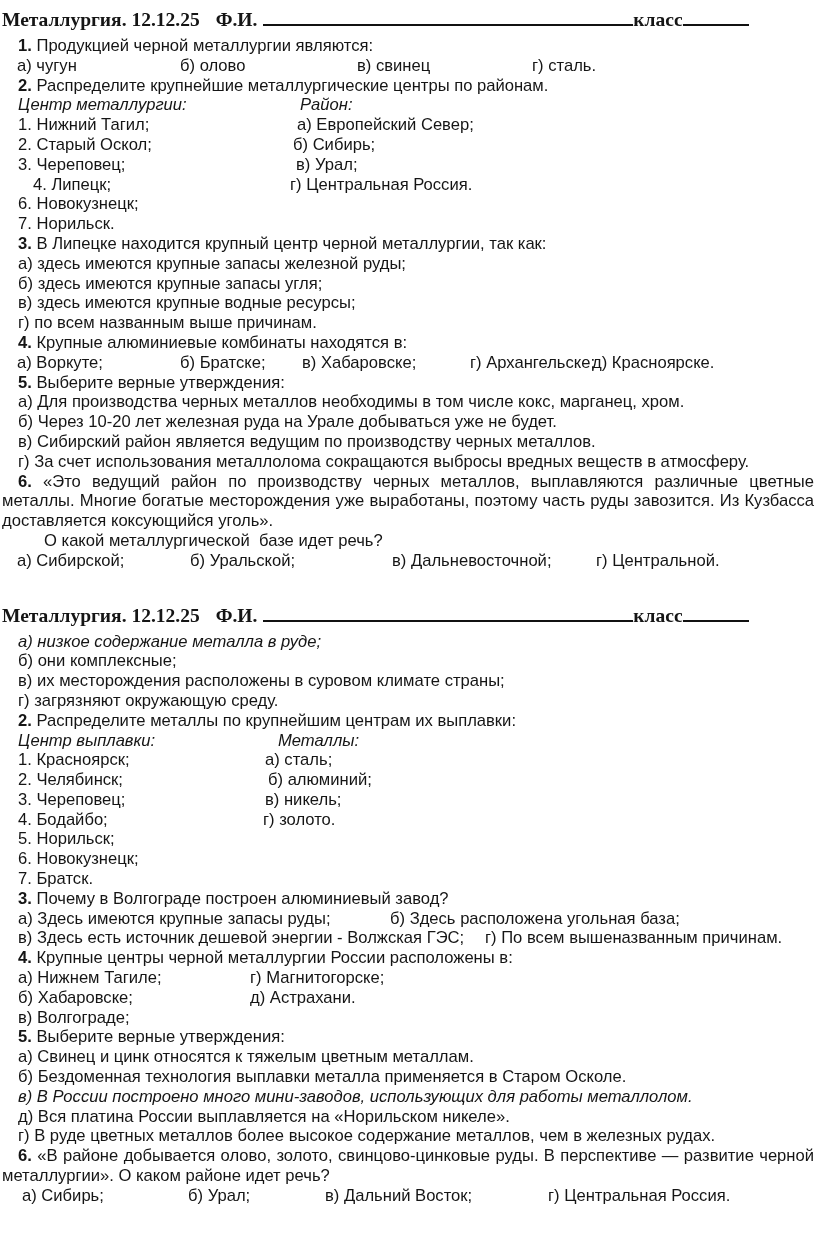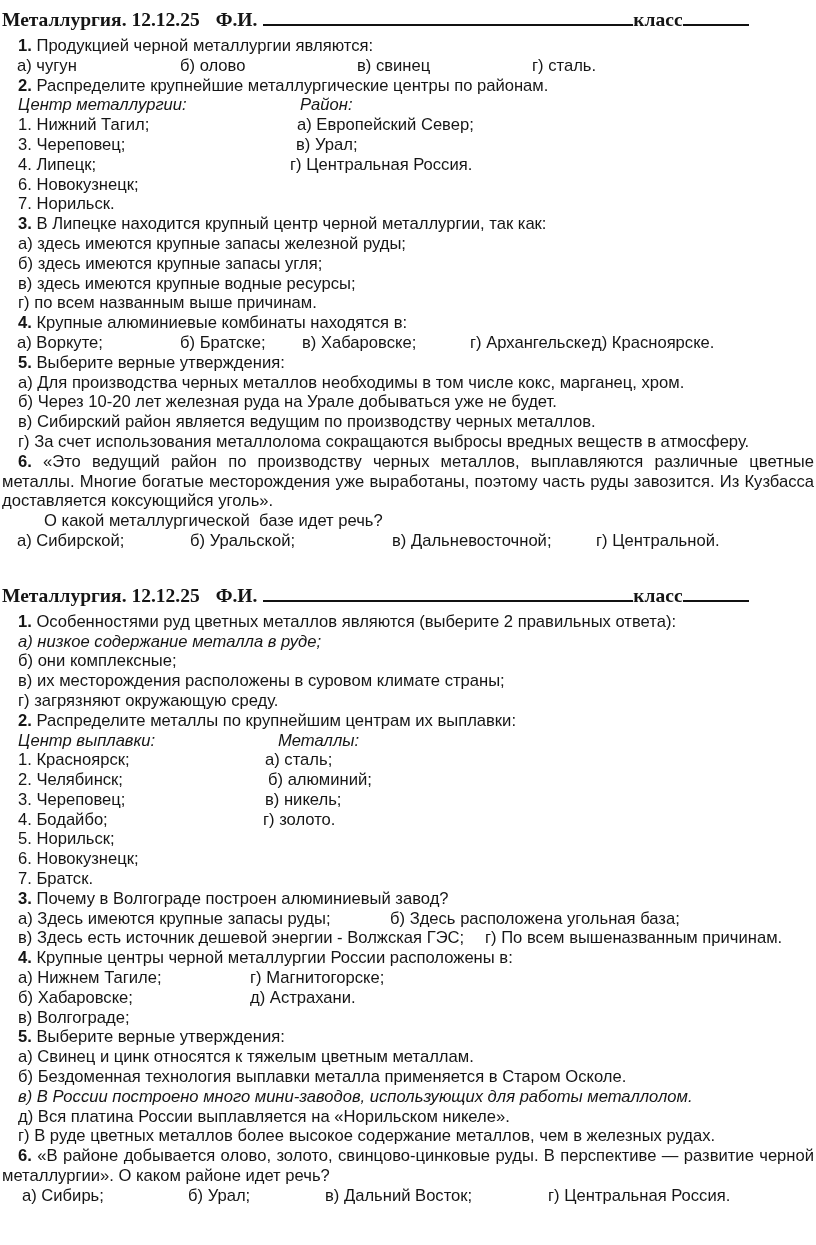--- a/index.html
+++ b/index.html
@@ -56,25 +56,29 @@
         <div class="line ind"><b>2.</b> Распределите крупнейшие металлургические центры по районам.</div>
         <div class="line rel it">
           <span class="abs" style="left: 16px;">Центр металлургии:</span>
           <span class="abs" style="left: 298px;">Район:</span>
         </div>
         <div class="line rel">
           <span class="abs" style="left: 16px;">1. Нижний Тагил;</span>
           <span class="abs" style="left: 295px;">а) Европейский Север;</span>
         </div>
         <div class="line rel">
+          <span class="abs" style="left: 16px;">2. Старый Оскол;</span>
+          <span class="abs" style="left: 291px;">б) Сибирь;</span>
+        </div>
+        <div class="line rel">
           <span class="abs" style="left: 16px;">3. Череповец;</span>
           <span class="abs" style="left: 294px;">в) Урал;</span>
         </div>
         <div class="line rel">
-          <span class="abs" style="left: 16px;">4. Липецк;</span>
+          <span class="abs" style="left: 31px;">4. Липецк;</span>
           <span class="abs" style="left: 288px;">г) Центральная Россия.</span>
         </div>
         <div class="line" style="padding-left: 16px;">6. Новокузнецк;</div>
         <div class="line" style="padding-left: 16px;">7. Норильск.</div>
         <div class="line ind"><b>3.</b> В Липецке находится крупный центр черной металлургии, так как:</div>
         <div class="line" style="padding-left: 16px;">а) здесь имеются крупные запасы железной руды;</div>
         <div class="line" style="padding-left: 16px;">б) здесь имеются крупные запасы угля;</div>
         <div class="line" style="padding-left: 16px;">в) здесь имеются крупные водные ресурсы;</div>
         <div class="line" style="padding-left: 16px;">г) по всем названным выше причинам.</div>
         <div class="line ind"><b>4.</b> Крупные алюминиевые комбинаты находятся в:</div>
@@ -103,21 +107,20 @@
           <span class="abs" style="left: 594px;">г) Центральной.</span>
         </div>
       </div>
   </section>
 
   <section class="section sec2">
     <div class="sec-header">
       <span>Металлургия. 12.12.25</span><span class="fi">Ф.И.</span><span class="blank name"></span><span>класс</span><span class="blank cls"></span>
     </div>
     <div class="sec-body">
-        <div class="line ind"><b>1.</b> Особенностями руд цветных металлов являются (выберите 2 правильных ответа):</div>
         <div class="line" style="padding-left: 16px; font-style: italic;">а) низкое содержание металла в руде;</div>
         <div class="line" style="padding-left: 16px;">б) они комплексные;</div>
         <div class="line" style="padding-left: 16px;">в) их месторождения расположены в суровом климате страны;</div>
         <div class="line" style="padding-left: 16px;">г) загрязняют окружающую среду.</div>
         <div class="line ind"><b>2.</b> Распределите металлы по крупнейшим центрам их выплавки:</div>
         <div class="line rel it">
           <span class="abs" style="left: 16px;">Центр выплавки:</span>
           <span class="abs" style="left: 276px;">Металлы:</span>
         </div>
         <div class="line rel">

